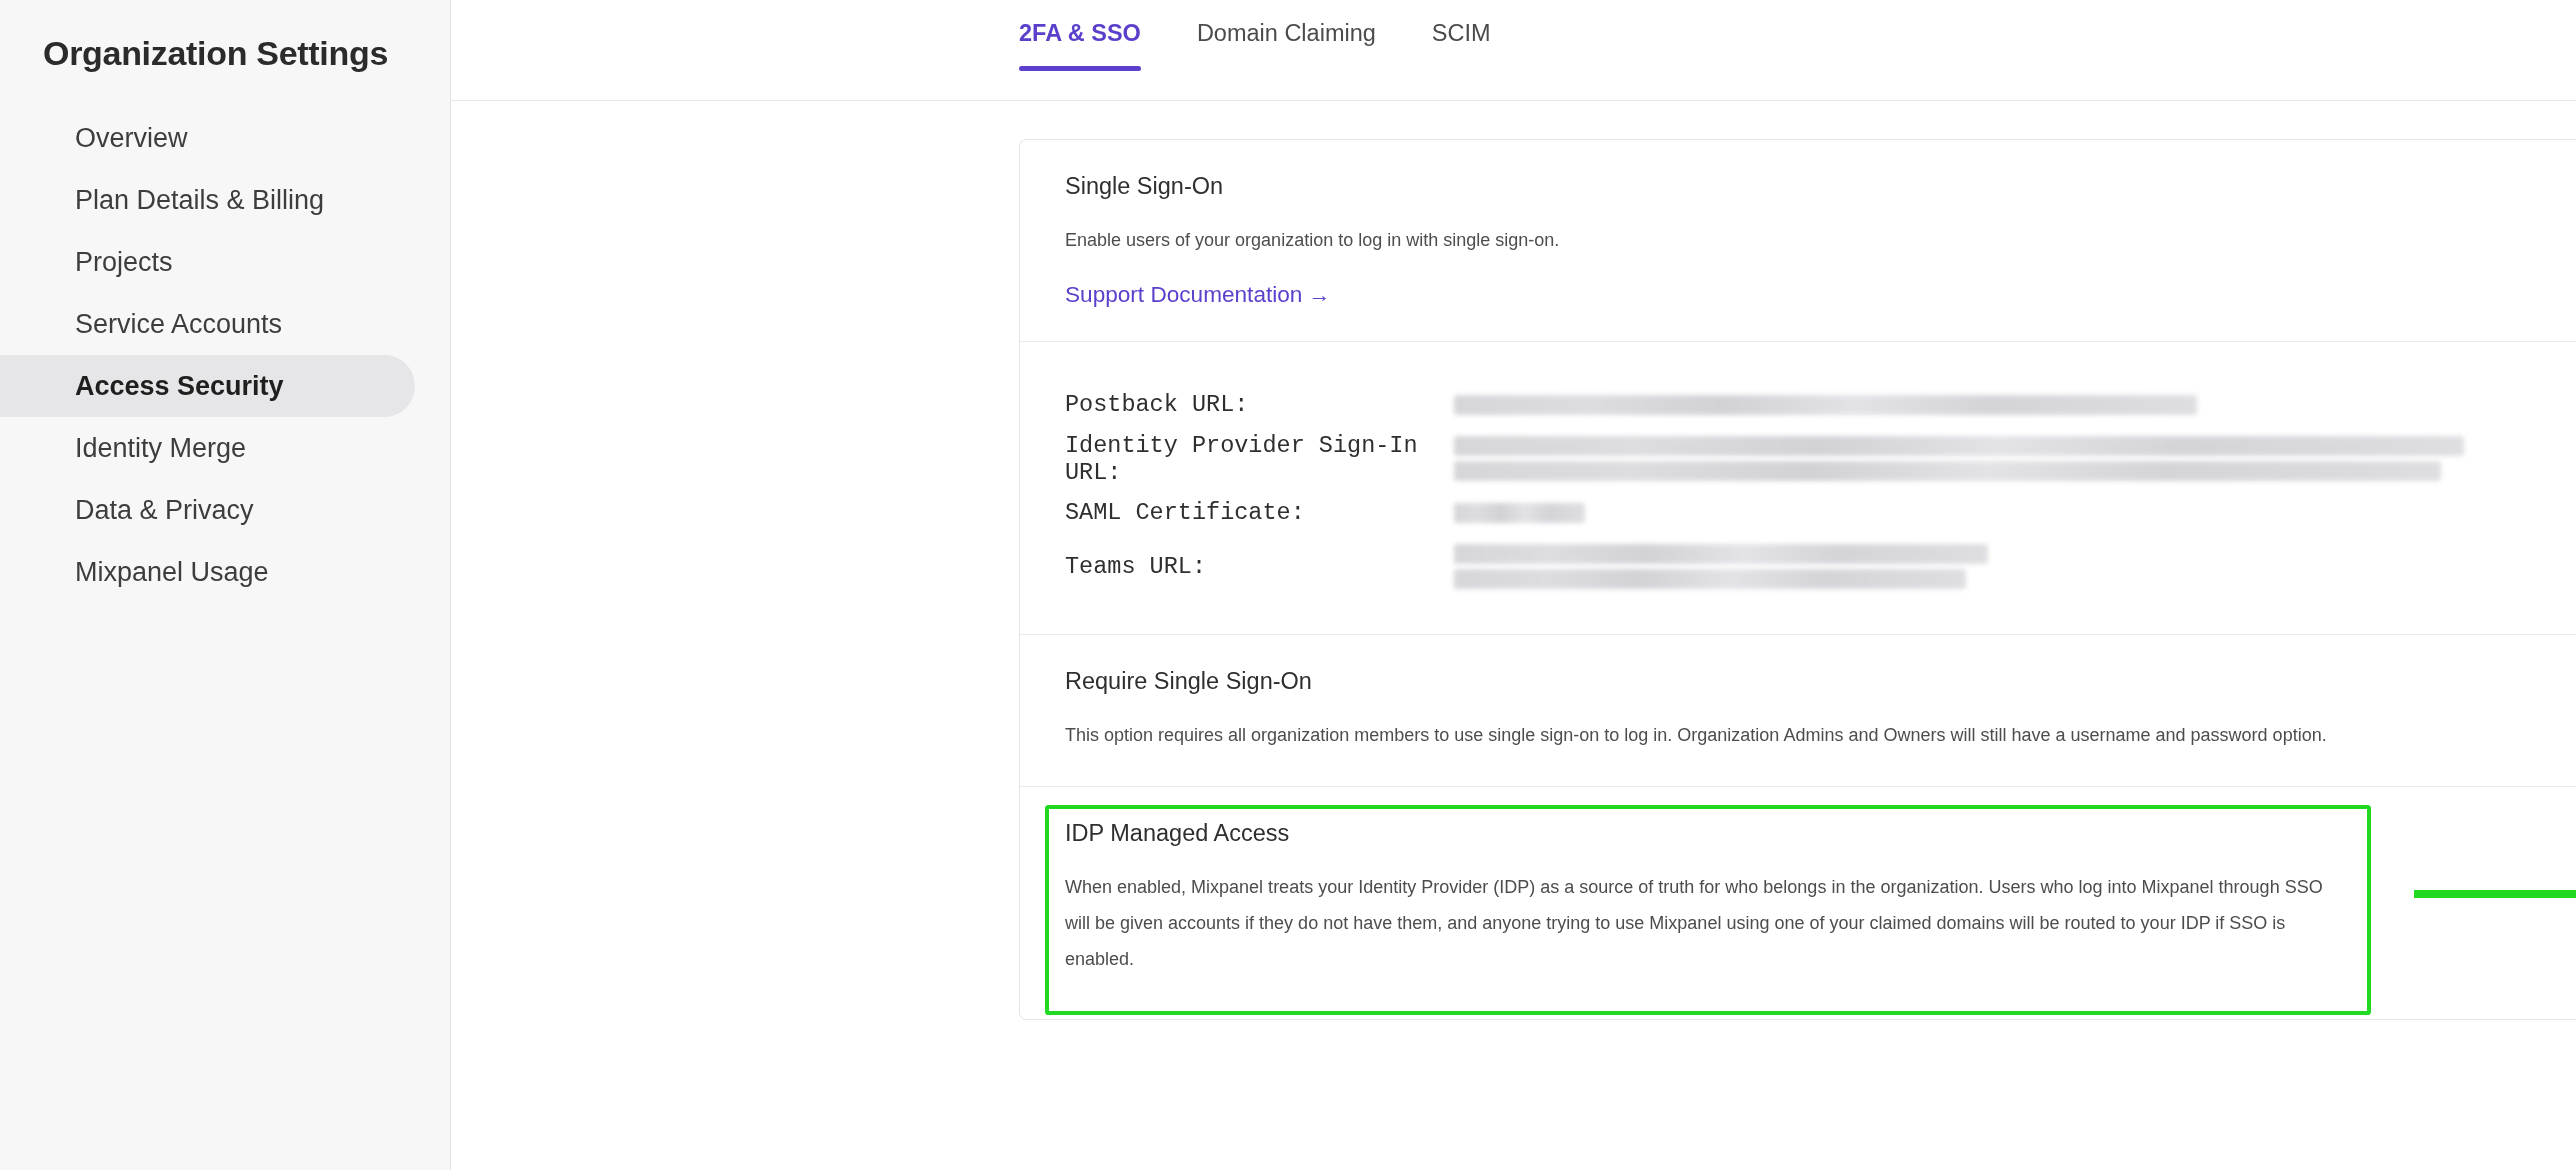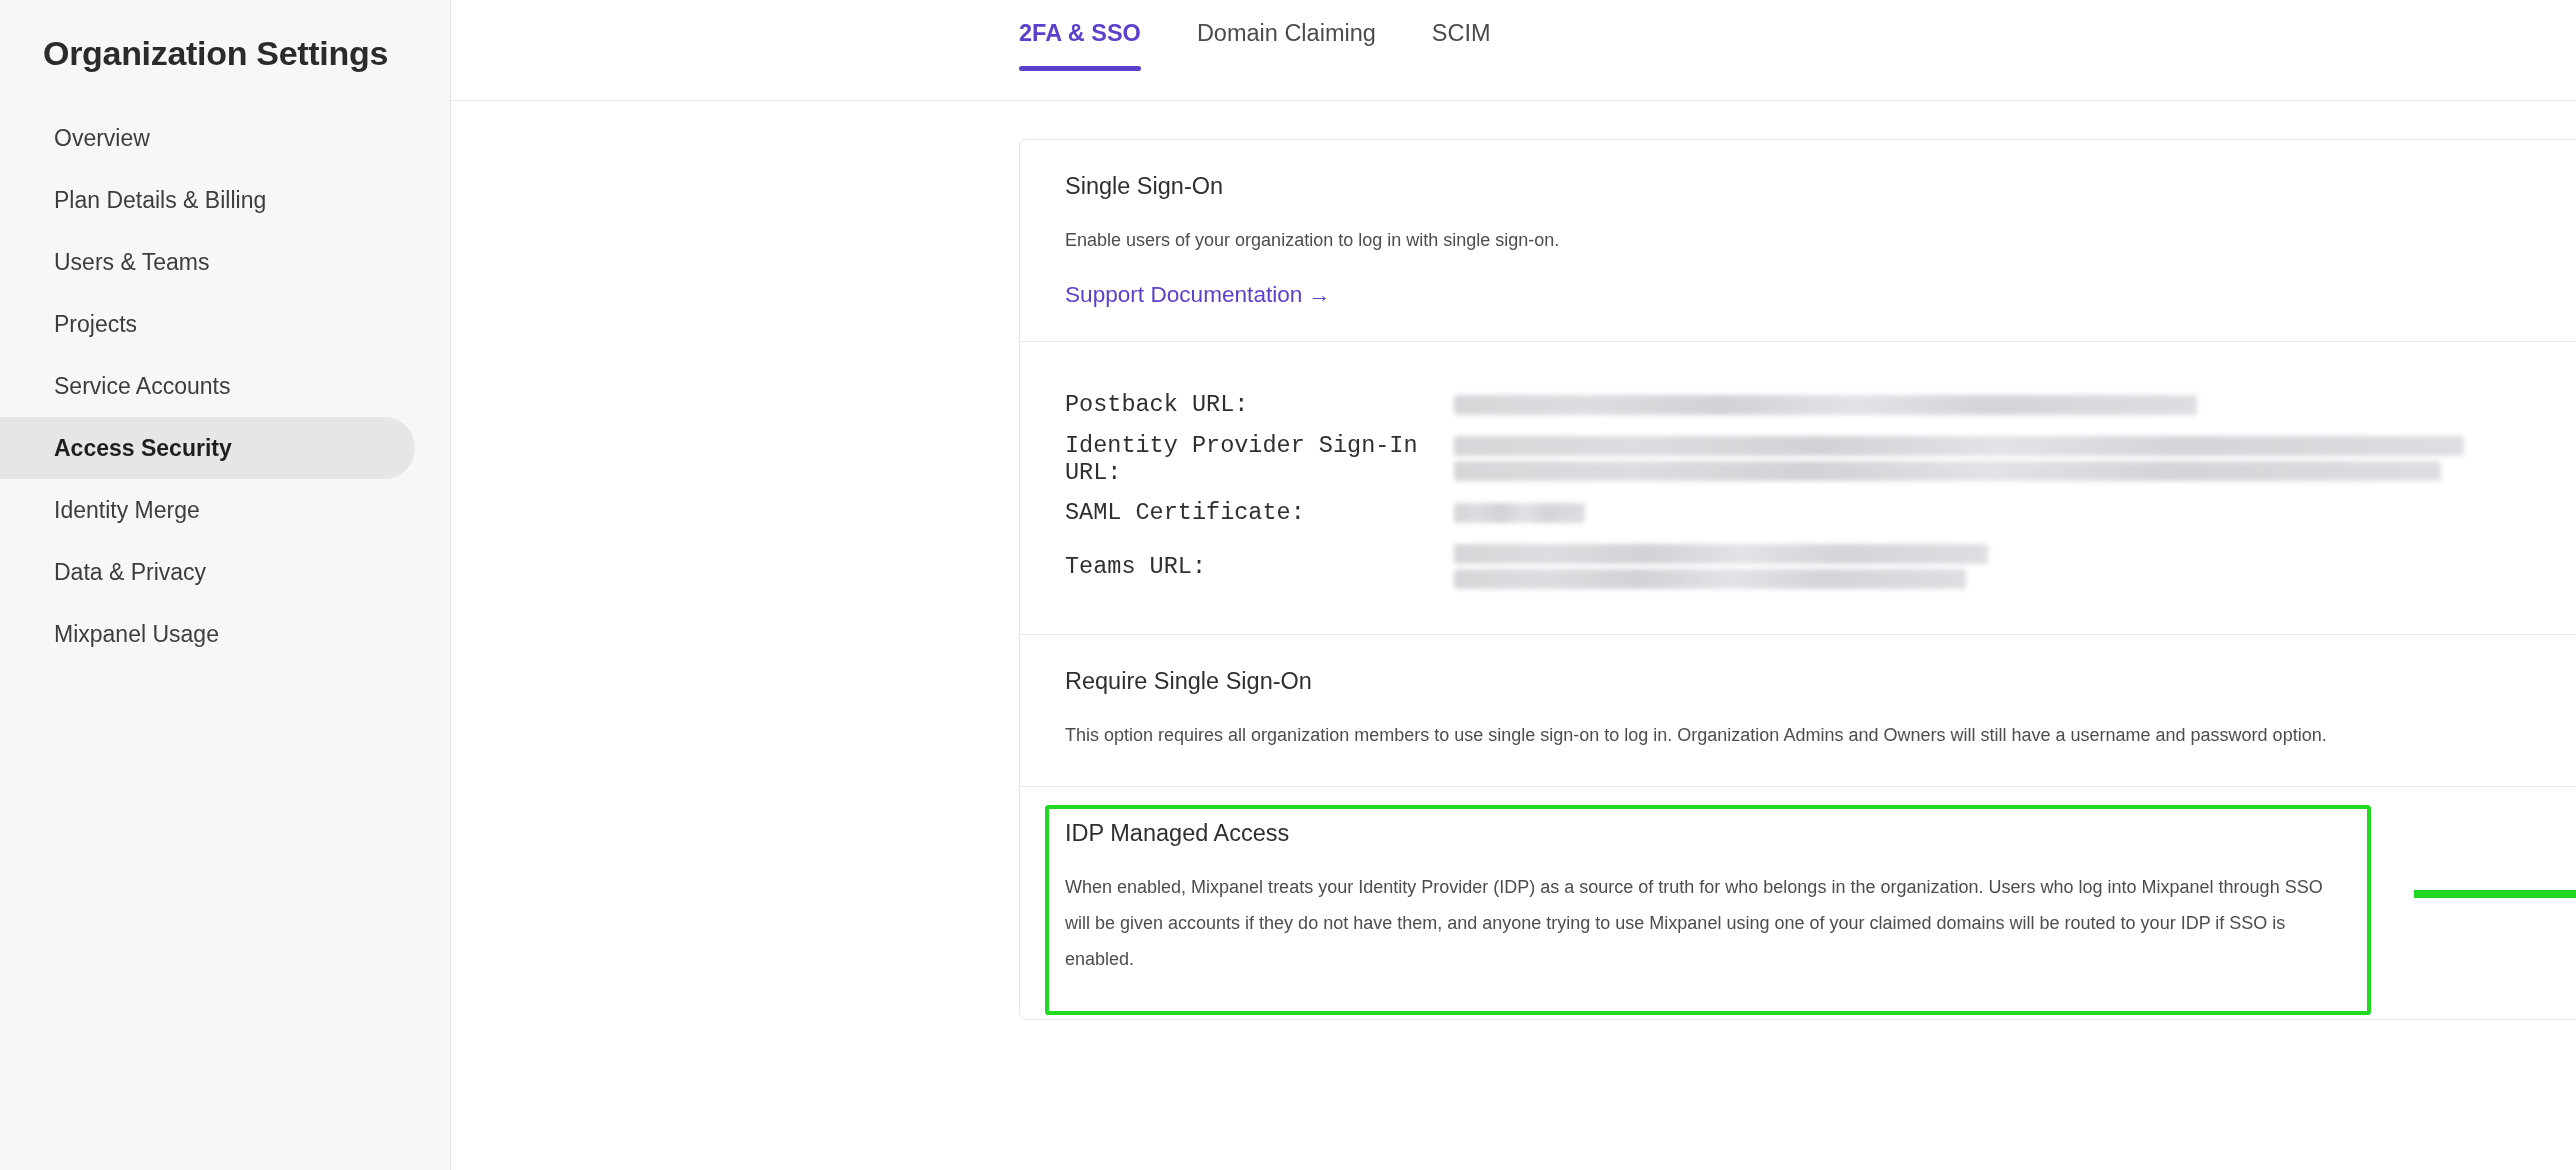--- a/index.html
+++ b/index.html
@@ -36,22 +36,22 @@
     letter-spacing: -0.3px;
   }
   .nav {
     display: flex;
     flex-direction: column;
   }
   .nav-item {
     height: 62px;
     display: flex;
     align-items: center;
-    padding-left: 54px;
-    font-size: 23px;
+    padding-left: 75px;
+    font-size: 27px;
     color: #3d3d3d;
     position: relative;
   }
   .nav-item.active {
     background: #e6e6e9;
     border-radius: 0 31px 31px 0;
     width: 415px;
     font-weight: bold;
     color: #1f1f1f;
     align-items: center;
@@ -184,23 +184,20 @@
 <div class="app">
 
   <aside class="sidebar">
     <h1 class="sidebar-title">Organization Settings</h1>
     <nav class="nav">
       <div class="nav-item">
         <span>Overview</span>
       </div>
       <div class="nav-item">
         <span>Plan Details &amp; Billing</span>
-      </div>
-      <div class="nav-item">
-        <span>Users &amp; Teams</span>
       </div>
       <div class="nav-item">
         <span>Projects</span>
       </div>
       <div class="nav-item">
         <span>Service Accounts</span>
       </div>
       <div class="nav-item active">
         <span>Access Security</span>
       </div>

